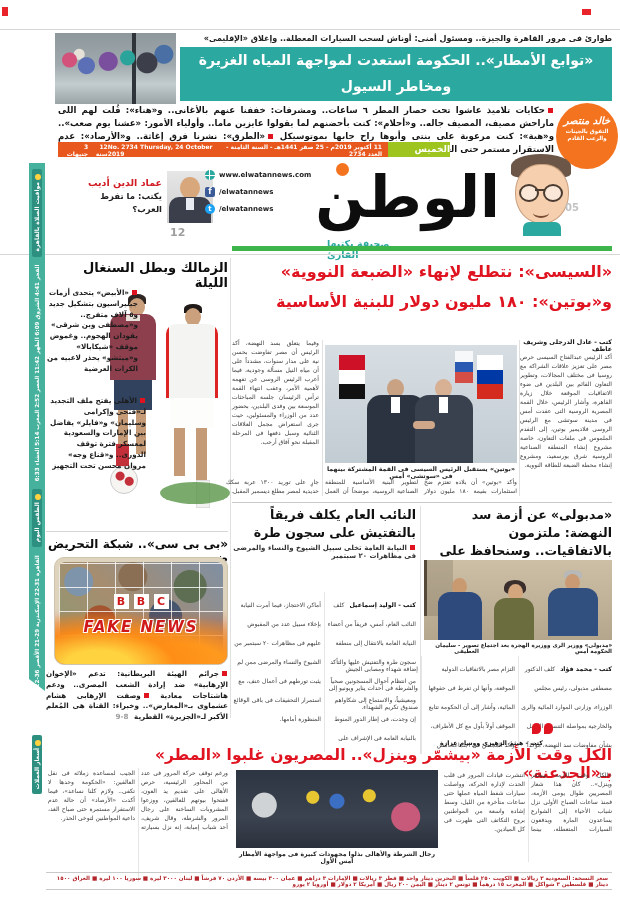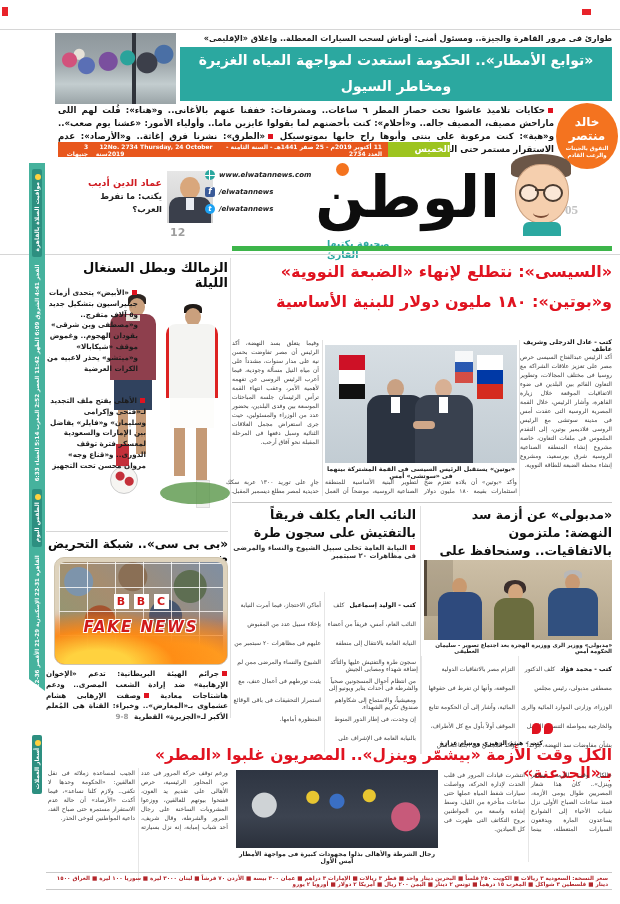--- a/index.html
+++ b/index.html
@@ -25,59 +25,59 @@
      radial-gradient(circle at 90% 30%, #4a6fa5 0 9px, transparent 10px),
      linear-gradient(90deg, transparent 64%, #2f333a 64% 67%, transparent 67%),
      linear-gradient(180deg,#8e979c 0%,#a0a9ad 45%,#c3cdcf 72%,#9aa4a7 100%);}
   .kicker{left:186px;top:34px;width:426px;font-size:8px;font-weight:700;color:#222;text-align:right;}
   .band{left:180px;top:47px;width:432px;height:54px;background:#2ba8a0;color:#fff;
         text-align:center;font-weight:700;font-size:14px;line-height:26px;}
   .bullets{left:58px;top:104px;width:496px;font-size:8.6px;font-weight:700;color:#141414;
            line-height:1.52;text-align:justify;}
   .montaser{left:556px;top:103px;width:62px;height:66px;background:#f4731f;border-radius:50%;
             color:#fff;text-align:center;padding-top:12px;box-sizing:border-box;}
-  .montaser .n{font-size:12px;font-weight:700;display:block;}
+  .montaser .n{font-size:10px;font-weight:700;display:block;font-style:italic;}
   .montaser .t{font-size:5.5px;font-weight:700;display:block;padding:2px 6px 0;line-height:1.35;}
   
   .datebar{left:58px;top:142px;width:330px;height:15px;background:#e8571d;color:#fff;
            display:flex;align-items:center;justify-content:space-between;padding:0 6px;
            box-sizing:border-box;font-size:6px;font-weight:700;}
   .datebar .en{direction:ltr;}
   .daybox{left:388px;top:142px;width:62px;height:15px;background:#9dc41f;color:#fff;
           font-size:9px;font-weight:700;text-align:right;line-height:15px;}
   
   .emad-txt{left:58px;top:176px;width:104px;text-align:right;line-height:1.5;}
   .emad-txt .nm{color:#d01c22;font-weight:700;font-size:9.5px;display:block;}
   .emad-txt .ln{color:#222;font-weight:700;font-size:8.5px;display:block;}
   .emad-photo{left:167px;top:171px;width:46px;height:52px;background:linear-gradient(#e6e6e6,#cfcfcf);overflow:hidden;}
   .emad-photo .head{position:absolute;left:13px;top:6px;width:20px;height:22px;border-radius:50%;background:#d9a77c;}
   .emad-photo .body{position:absolute;left:2px;top:26px;width:42px;height:26px;background:#3a3f4b;border-radius:10px 10px 0 0;}
   .emad-photo .shirt{position:absolute;left:19px;top:27px;width:8px;height:12px;background:#e8ecf2;}
   .emad-page{left:170px;top:226px;font-size:11px;color:#9e9e9e;font-weight:700;}
   .social{left:205px;top:170px;width:112px;direction:ltr;text-align:left;}
-  .social .row{display:flex;align-items:center;gap:4px;margin-bottom:7px;font-style:italic;}
+  .social .row{display:flex;align-items:center;gap:4px;margin-bottom:7px;}
   .social .lbl{font-size:7px;font-weight:700;color:#1b1b1b;}
   .ic{width:10px;height:10px;display:inline-block;border-radius:50%;}
   .ic-globe{background:#2ba8a0;background-image:linear-gradient(0deg,transparent 45%,#fff 45% 55%,transparent 55%),linear-gradient(90deg,transparent 45%,#fff 45% 55%,transparent 55%);}
   .ic-fb{background:#3a5a98;border-radius:2px;color:#fff;font-size:8px;font-weight:700;text-align:center;line-height:10px;}
   .ic-tw{background:#1da1f2;color:#fff;font-size:7px;font-weight:700;text-align:center;line-height:10px;}
   .logo{left:330px;top:156px;width:170px;height:82px;font-size:58px;font-weight:900;color:#0d0d0d;
         text-align:left;line-height:82px;letter-spacing:-2px;}
   .logo-dot{left:336px;top:163px;width:13px;height:13px;border-radius:50%;background:#f4731f;}
   .tagline{left:327px;top:238px;width:95px;text-align:left;color:#2ba8a0;font-weight:700;font-size:9.5px;}
   .caric{left:497px;top:148px;width:90px;height:92px;}
   .caric .face{position:absolute;left:18px;top:16px;width:52px;height:58px;background:#f5cfae;
                border:1px solid #caa07f;border-radius:46% 46% 50% 50%;}
   .caric .hair{position:absolute;left:14px;top:6px;width:60px;height:24px;background:#6b5647;border-radius:50% 50% 20% 20%;}
   .caric .gl{position:absolute;width:16px;height:14px;border:2px solid #4a3b30;border-radius:50%;background:rgba(255,255,255,.5);top:36px;}
   .caric .gl.l{left:22px;} .caric .gl.r{left:46px;}
   .caric .br{position:absolute;left:38px;top:41px;width:10px;height:2px;background:#4a3b30;}
   .caric .sm{position:absolute;left:36px;top:60px;width:16px;height:8px;border-bottom:2px solid #7a4b35;border-radius:0 0 50% 50%;}
   .caric .col{position:absolute;left:26px;top:74px;width:38px;height:14px;background:#2ba8a0;border-radius:6px 6px 0 0;}
-  .car-page{left:565px;top:202px;font-size:13px;color:#c2c2c2;font-weight:700;font-family:Liberation Serif, serif;}
+  .car-page{left:565px;top:202px;font-size:10px;color:#c2c2c2;font-weight:700;}
   .green-rule{left:232px;top:246px;width:380px;height:5px;background:#3db54a;}
   
   .lead-h{left:232px;top:257px;width:380px;color:#e01320;font-weight:900;font-size:16px;
           line-height:30px;text-align:right;}
   .lead-deck{left:232px;top:321px;width:380px;font-size:9px;font-weight:700;color:#222;text-align:right;}
   .bodytxt{font-size:6px;line-height:1.5;color:#3c3c3c;text-align:justify;}
   .byline{font-size:6.3px;font-weight:700;color:#111;}
   .lead-col-r{left:520px;top:338px;width:92px;height:160px;}
   .lead-col-l{left:232px;top:338px;width:87px;height:160px;}
   .lead-photo{left:325px;top:345px;width:192px;height:118px;background:linear-gradient(180deg,#d7dee3,#c2ccd3);overflow:hidden;}

